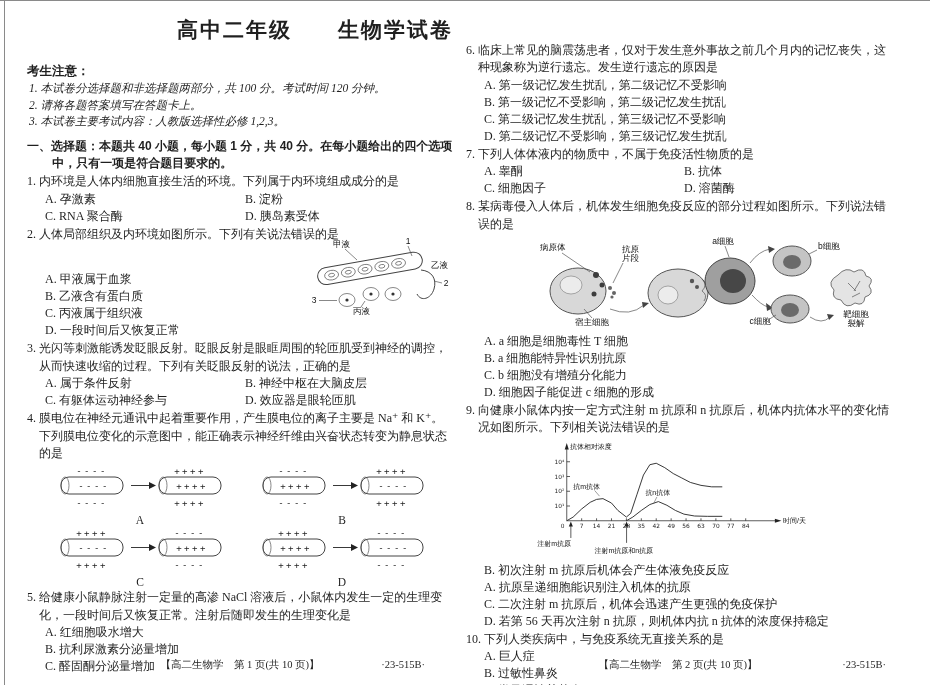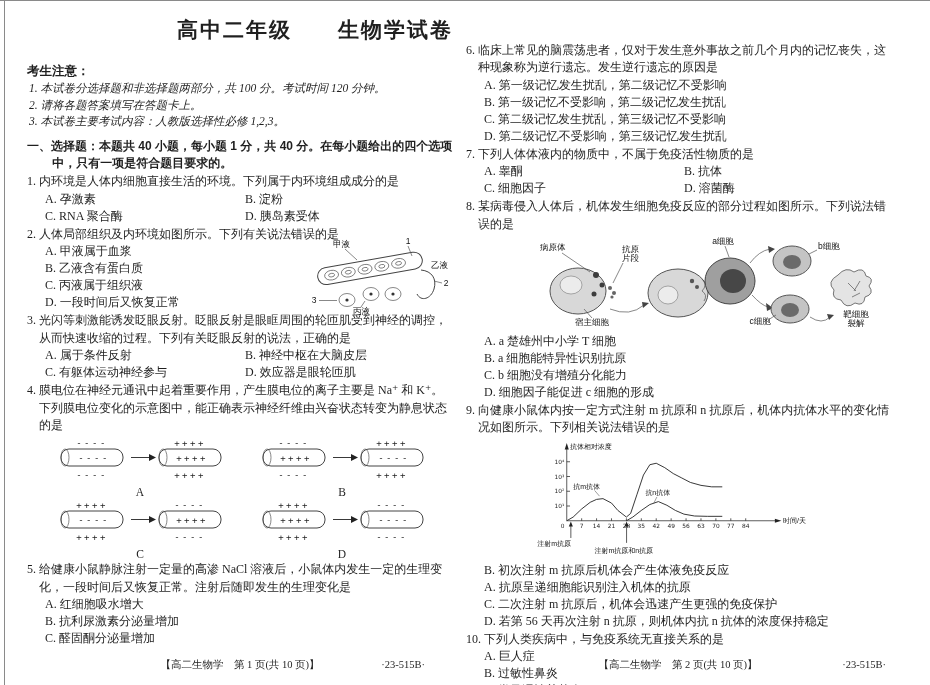--- a/index.html
+++ b/index.html
@@ -19,21 +19,21 @@
   .notice-item{font-style:italic;font-size:11.5px;line-height:1.42;margin-left:2px;}
   .section{margin-top:9px;font-family:Liberation Sans, sans-serif;font-weight:bold;
       font-size:12px;line-height:1.42;padding-left:2.1em;text-indent:-2.1em;}
   .q{margin-top:1px;}
   .stem{padding-left:1em;text-indent:-1em;line-height:1.45;}
   .opts1{padding-left:18px;}
   .opts1 .opt{line-height:1.42;}
   .opts2{display:grid;grid-template-columns:200px auto;padding-left:18px;}
   .opts2 .opt{line-height:1.42;}
   .q2wrap{position:relative;}
-  .q2wrap .opts1{width:270px;}
+  .q2wrap .opts1{width:270px;margin-top:28px;}
   .q2-diagram{position:absolute;right:0;top:10px;}
   .q4-grid{display:grid;grid-template-columns:1fr 1fr;width:404px;margin:3px 0 1px 12px;row-gap:1px;}
   .q4-cell{text-align:center;}
   .q4-label{font-size:11.5px;line-height:1;margin-top:-1px;}
   .sign{font-family:"DejaVu Sans Mono",monospace;font-size:9px;letter-spacing:2.5px;fill:#1f1f1f;text-anchor:middle;}
   .dshape{fill:none;stroke:#444;stroke-width:1;}
   .dthin{fill:none;stroke:#555;stroke-width:.7;}
   .dlabel{font-family:"Liberation Sans","DejaVu Sans",sans-serif;font-size:8.5px;fill:#111;}
   .mid{text-anchor:middle;}
   .end{text-anchor:end;}
@@ -283,21 +283,21 @@
       <text class="dlabel mid" x="234" y="89">c细胞</text>
       <line class="dthin" x1="242" y1="85" x2="250" y2="80"></line>
       <path class="dthin" d="M284,82 Q296,90 304,82"></path>
         <polygon points="301,79 308,80 303,85" fill="#444"></polygon>
       <path d="M312,40 q8,-9 16,-3 q10,-6 12,4 q9,2 3,10 q6,8 -4,11 q-1,10 -10,6 q-9,7 -14,-3 q-10,-1 -7,-10 q-8,-8 4,-15" fill="#e4e4e4" stroke="#666" stroke-width=".9"></path>
       <path class="dthin" d="M322,48 l8,8 M334,46 l-6,10 M326,62 l8,-4"></path>
       <text class="dlabel mid" x="330" y="82">靶细胞</text>
       <text class="dlabel mid" x="330" y="91">裂解</text>
     </svg>
     <div class="opts1">
-      <div class="opt">A. a 楚雄州中小学 T 细胞</div>
+      <div class="opt">A. a 细胞是细胞毒性 T 细胞</div>
       <div class="opt">B. a 细胞能特异性识别抗原</div>
       <div class="opt">C. b 细胞没有增殖分化能力</div>
       <div class="opt">D. 细胞因子能促进 c 细胞的形成</div>
     </div>
   </div>
 
   <div class="q">
     <div class="stem">9. 向健康小鼠体内按一定方式注射 m 抗原和 n 抗原后，机体内抗体水平的变化情况如图所示。下列相关说法错误的是</div>
     <svg id="q9-chart" class="chartbox" width="332" height="118" viewBox="0 0 332 144">
       <line class="ax" x1="40" y1="101" x2="40" y2="12"></line>

